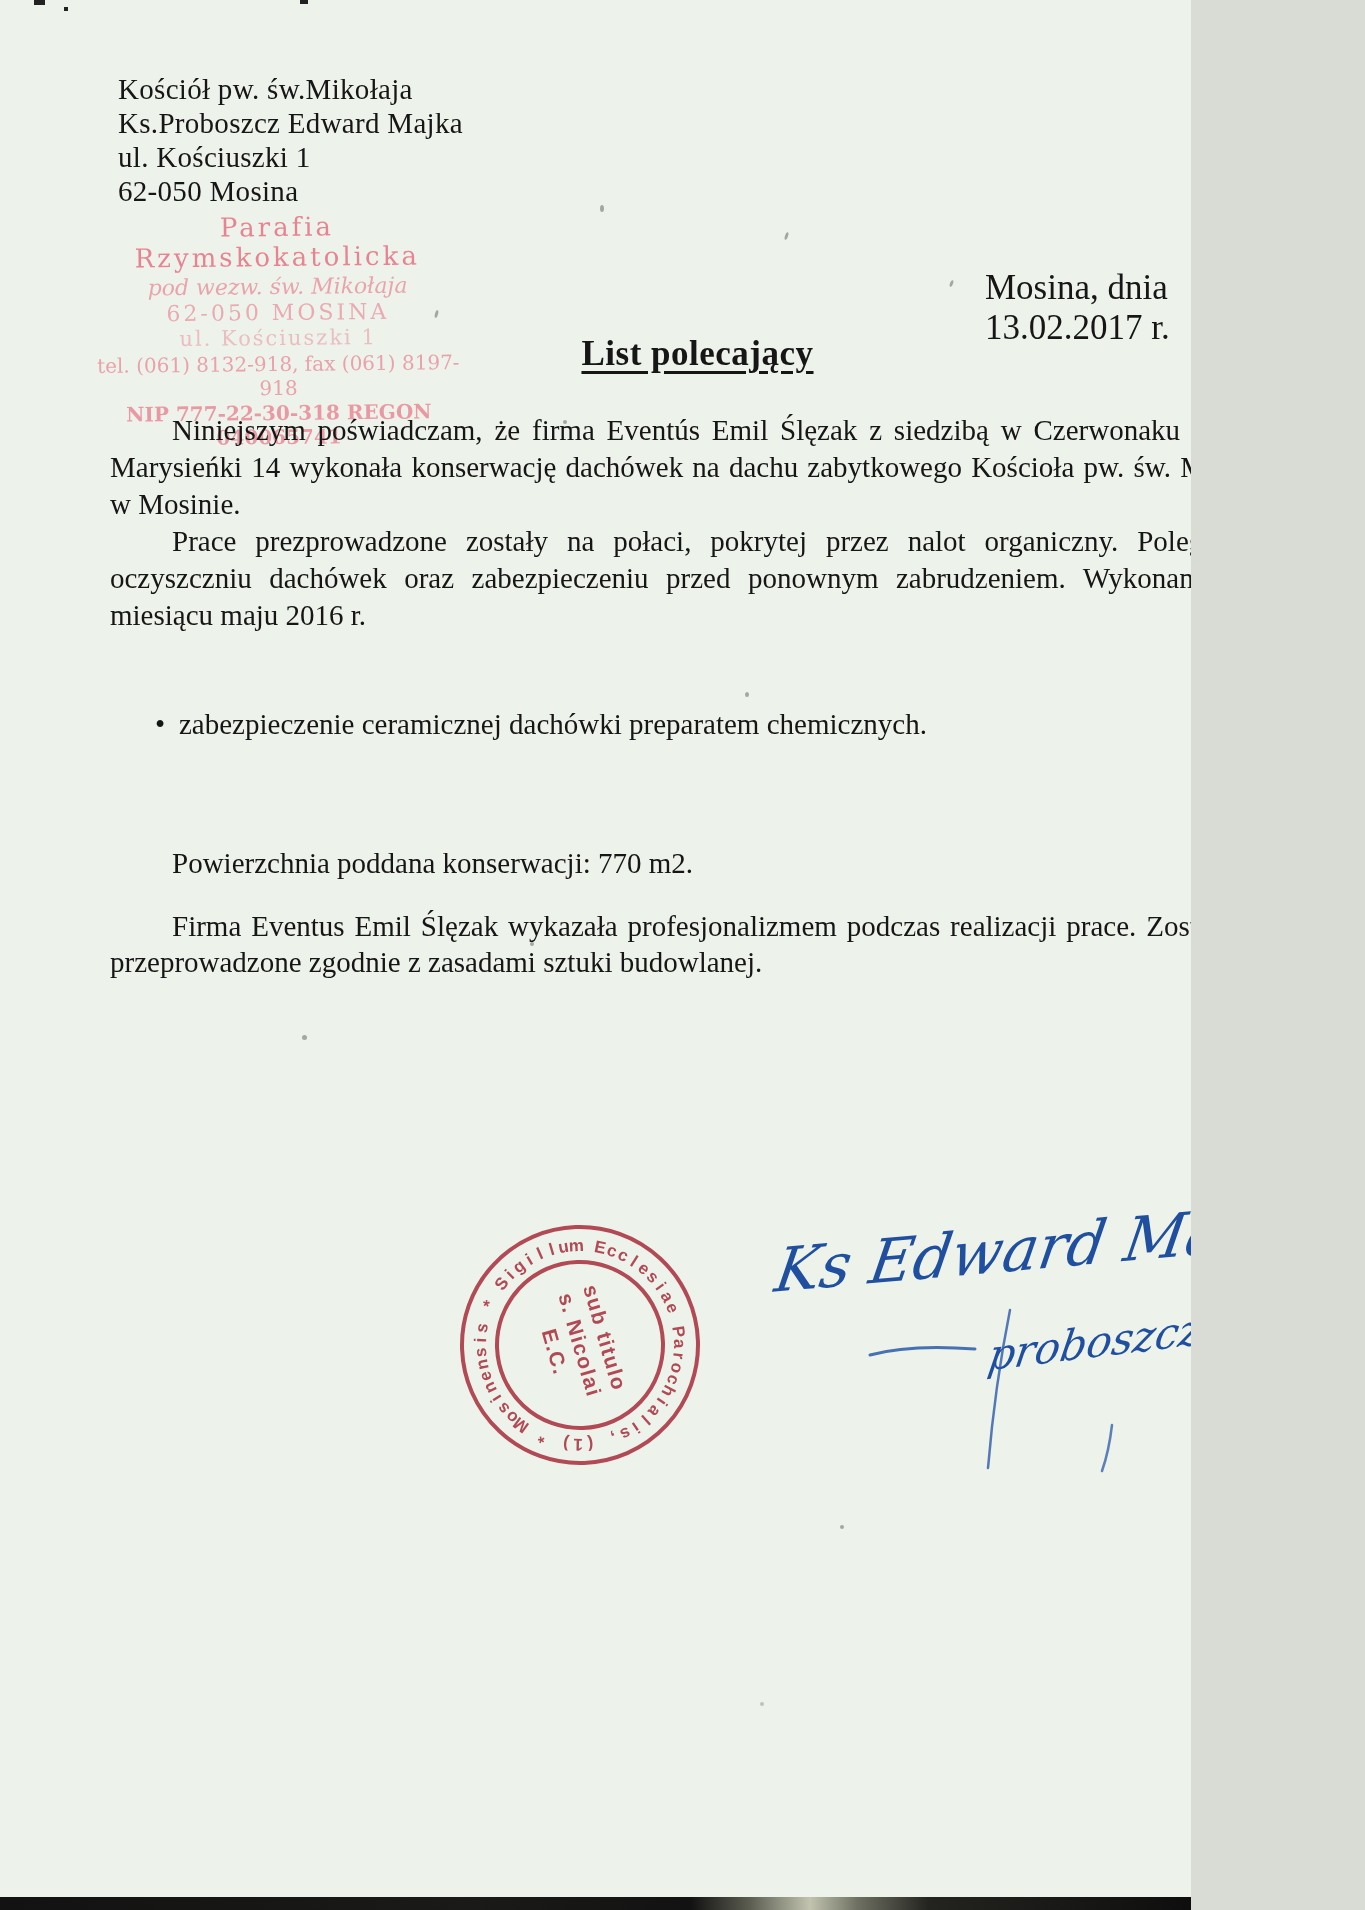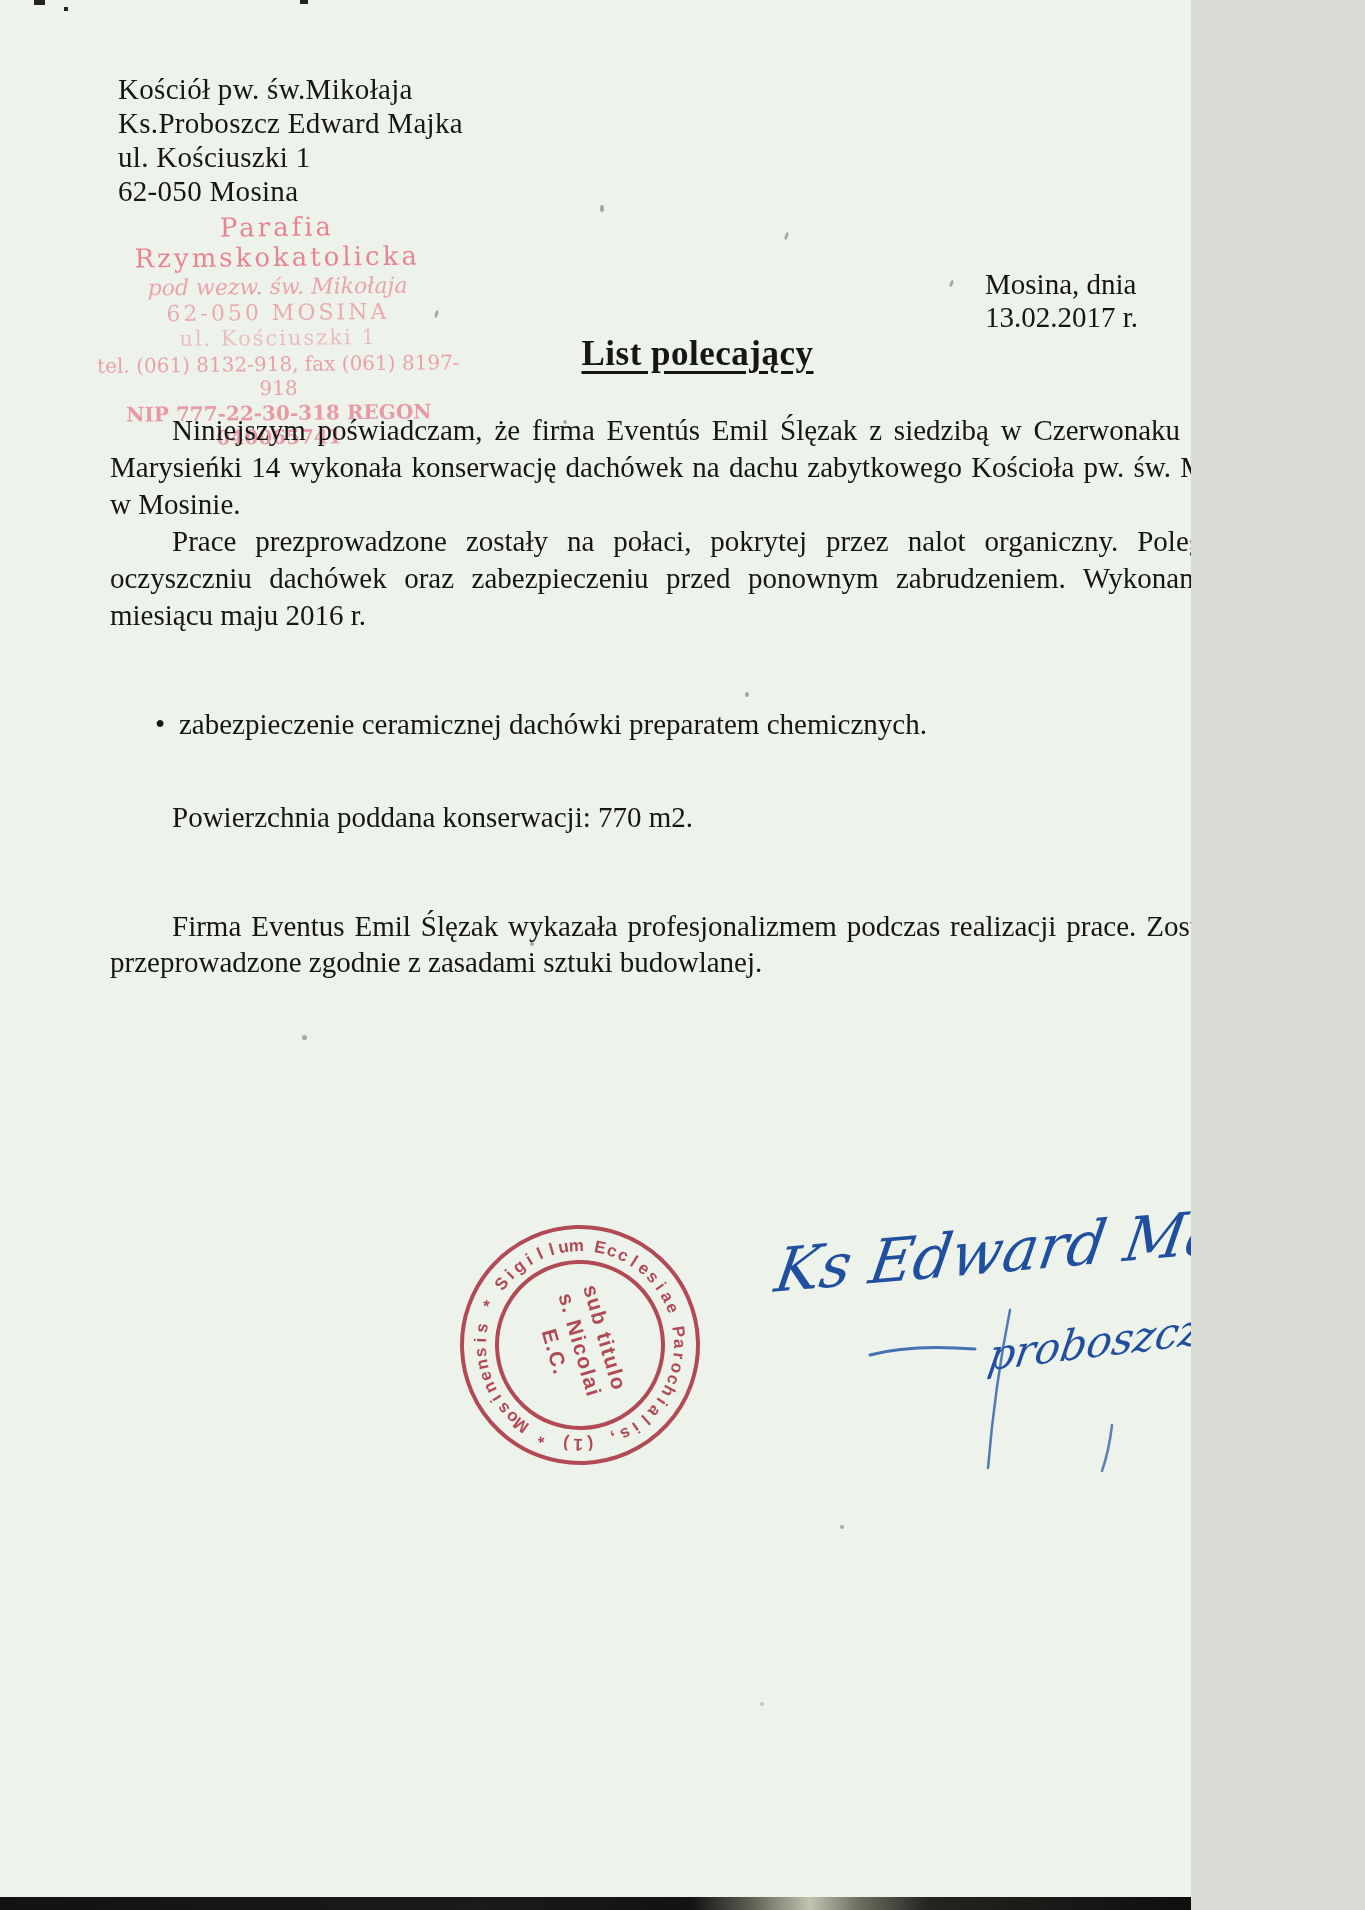--- a/index.html
+++ b/index.html
@@ -26,38 +26,38 @@
     transform:rotate(-.6deg);
   }
   .ps-l1{font-size:26px;letter-spacing:3px;opacity:.85;}
   .ps-l2{font-size:22px;font-style:italic;opacity:.6;margin-top:2px;}
   .ps-l3{font-size:22px;letter-spacing:3px;opacity:.55;margin-top:1px;}
   .ps-l4{font-size:21px;letter-spacing:2px;opacity:.4;margin-top:1px;}
   .ps-l5{font-size:20px;opacity:.62;margin-top:2px;}
   .ps-l6{font-size:20px;font-weight:bold;opacity:.68;margin-top:1px;}
   #dateline{
     position:absolute;left:985px;top:268px;
-    font-size:29px;
+    font-size:35px;
   }
   #letter-title{
     position:absolute;left:110px;top:334px;width:1175px;
     text-align:center;font-size:35px;font-weight:bold;
     text-decoration:underline;text-underline-offset:6px;
     letter-spacing:.5px;
   }
   .bodyblock{position:absolute;left:110px;width:1175px;font-size:29px;}
   .bodyblock p{margin:0;text-align:justify;text-indent:62px;}
   #block-a{top:412px;line-height:37px;}
   #scope-intro{top:643px;line-height:37px;}
   #scope-intro p{text-indent:0;text-align:left;}
   #scope-list{top:706px;line-height:37px;}
   #scope-list ul{margin:0;padding:0;list-style:none;}
   #scope-list li{position:relative;margin-left:45px;padding-left:24px;text-align:justify;}
   #scope-list li::before{content:"•";position:absolute;left:0;top:0;font-size:29px;}
-  #area-line{top:799px;line-height:37px;}
+  #area-line{top:845px;line-height:37px;}
   #area-line p{text-align:left;}
   #block-b{top:908px;line-height:36px;}
   
   #seal{
     position:absolute;left:460px;top:1225px;width:240px;height:240px;
     color:#a93340;opacity:.88;transform:rotate(-2deg);
   }
   #seal-outer{position:absolute;inset:0;border:4px solid #a93340;border-radius:50%;}
   #seal-inner{position:absolute;left:35px;top:35px;width:162px;height:162px;border:4px solid #a93340;border-radius:50%;}
   #seal-ring{position:absolute;inset:0;font-family:"Liberation Sans",sans-serif;font-size:17px;font-weight:bold;}

